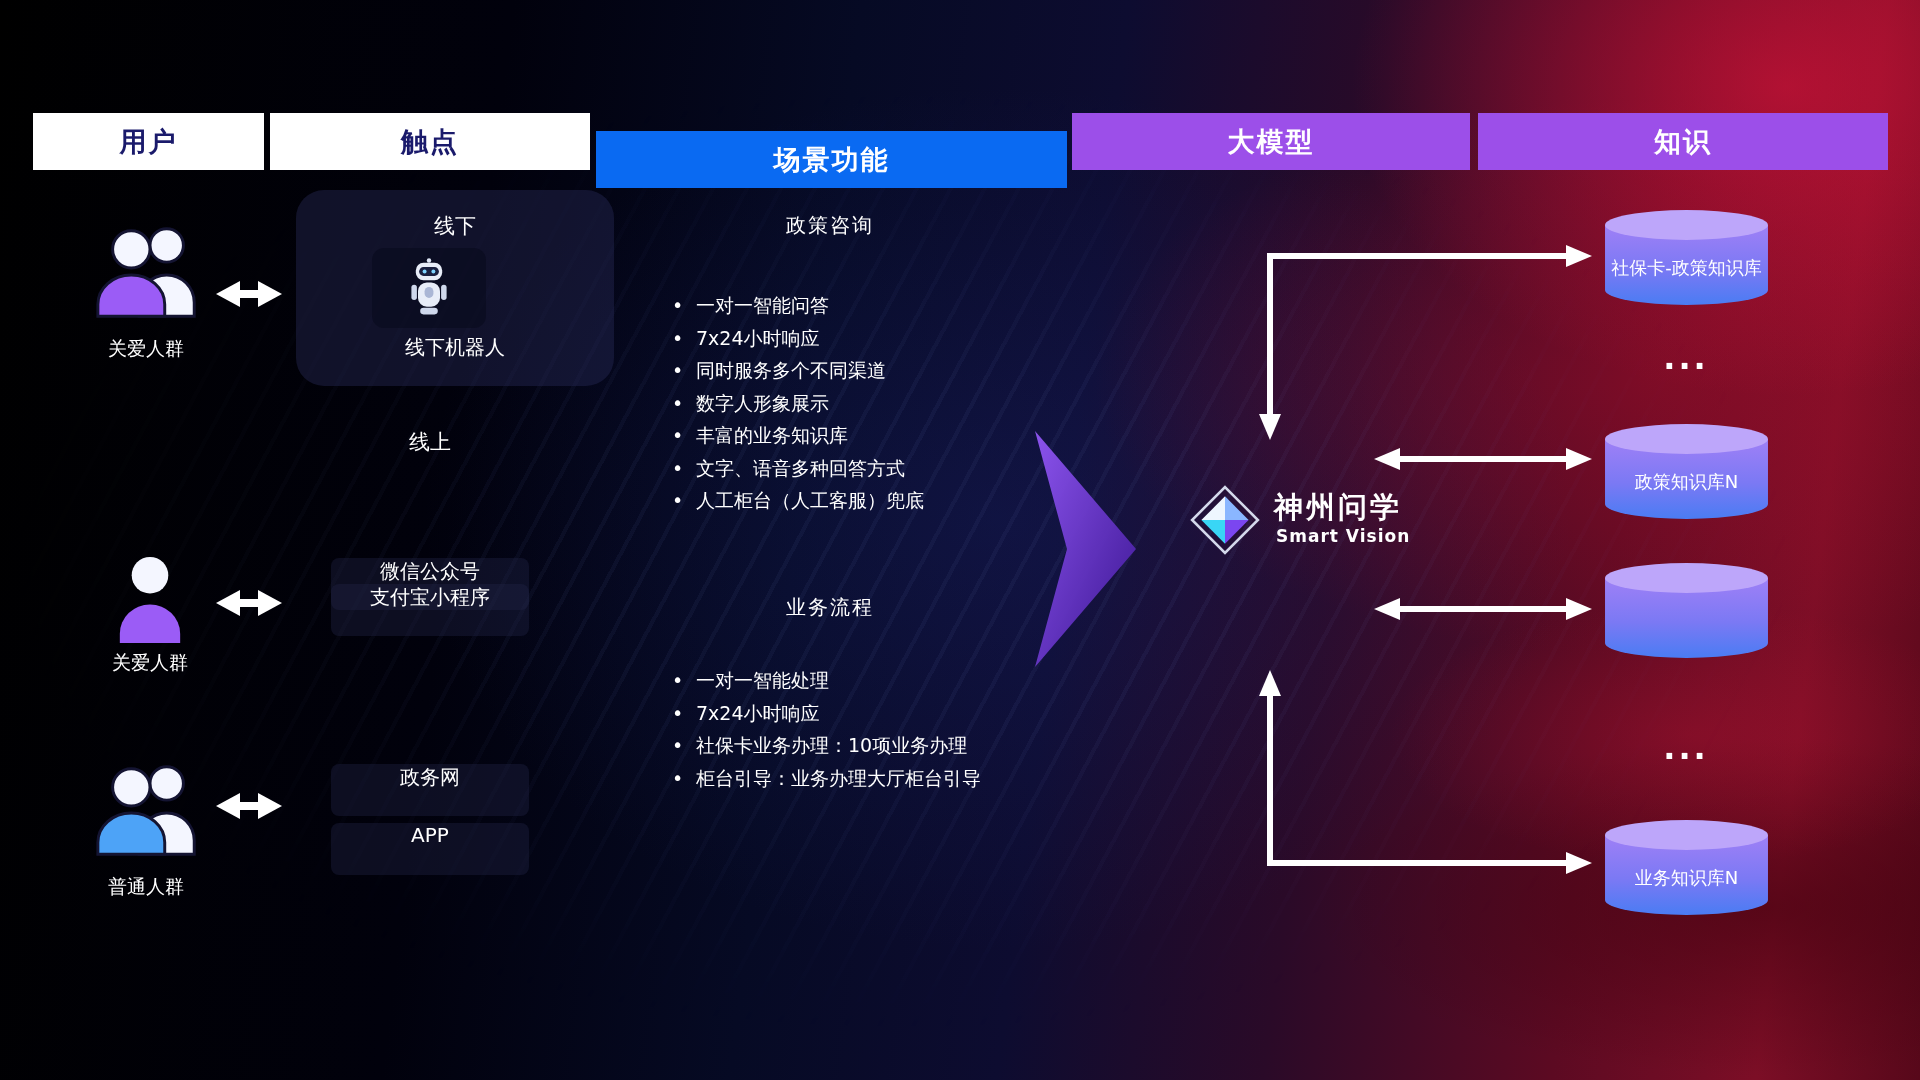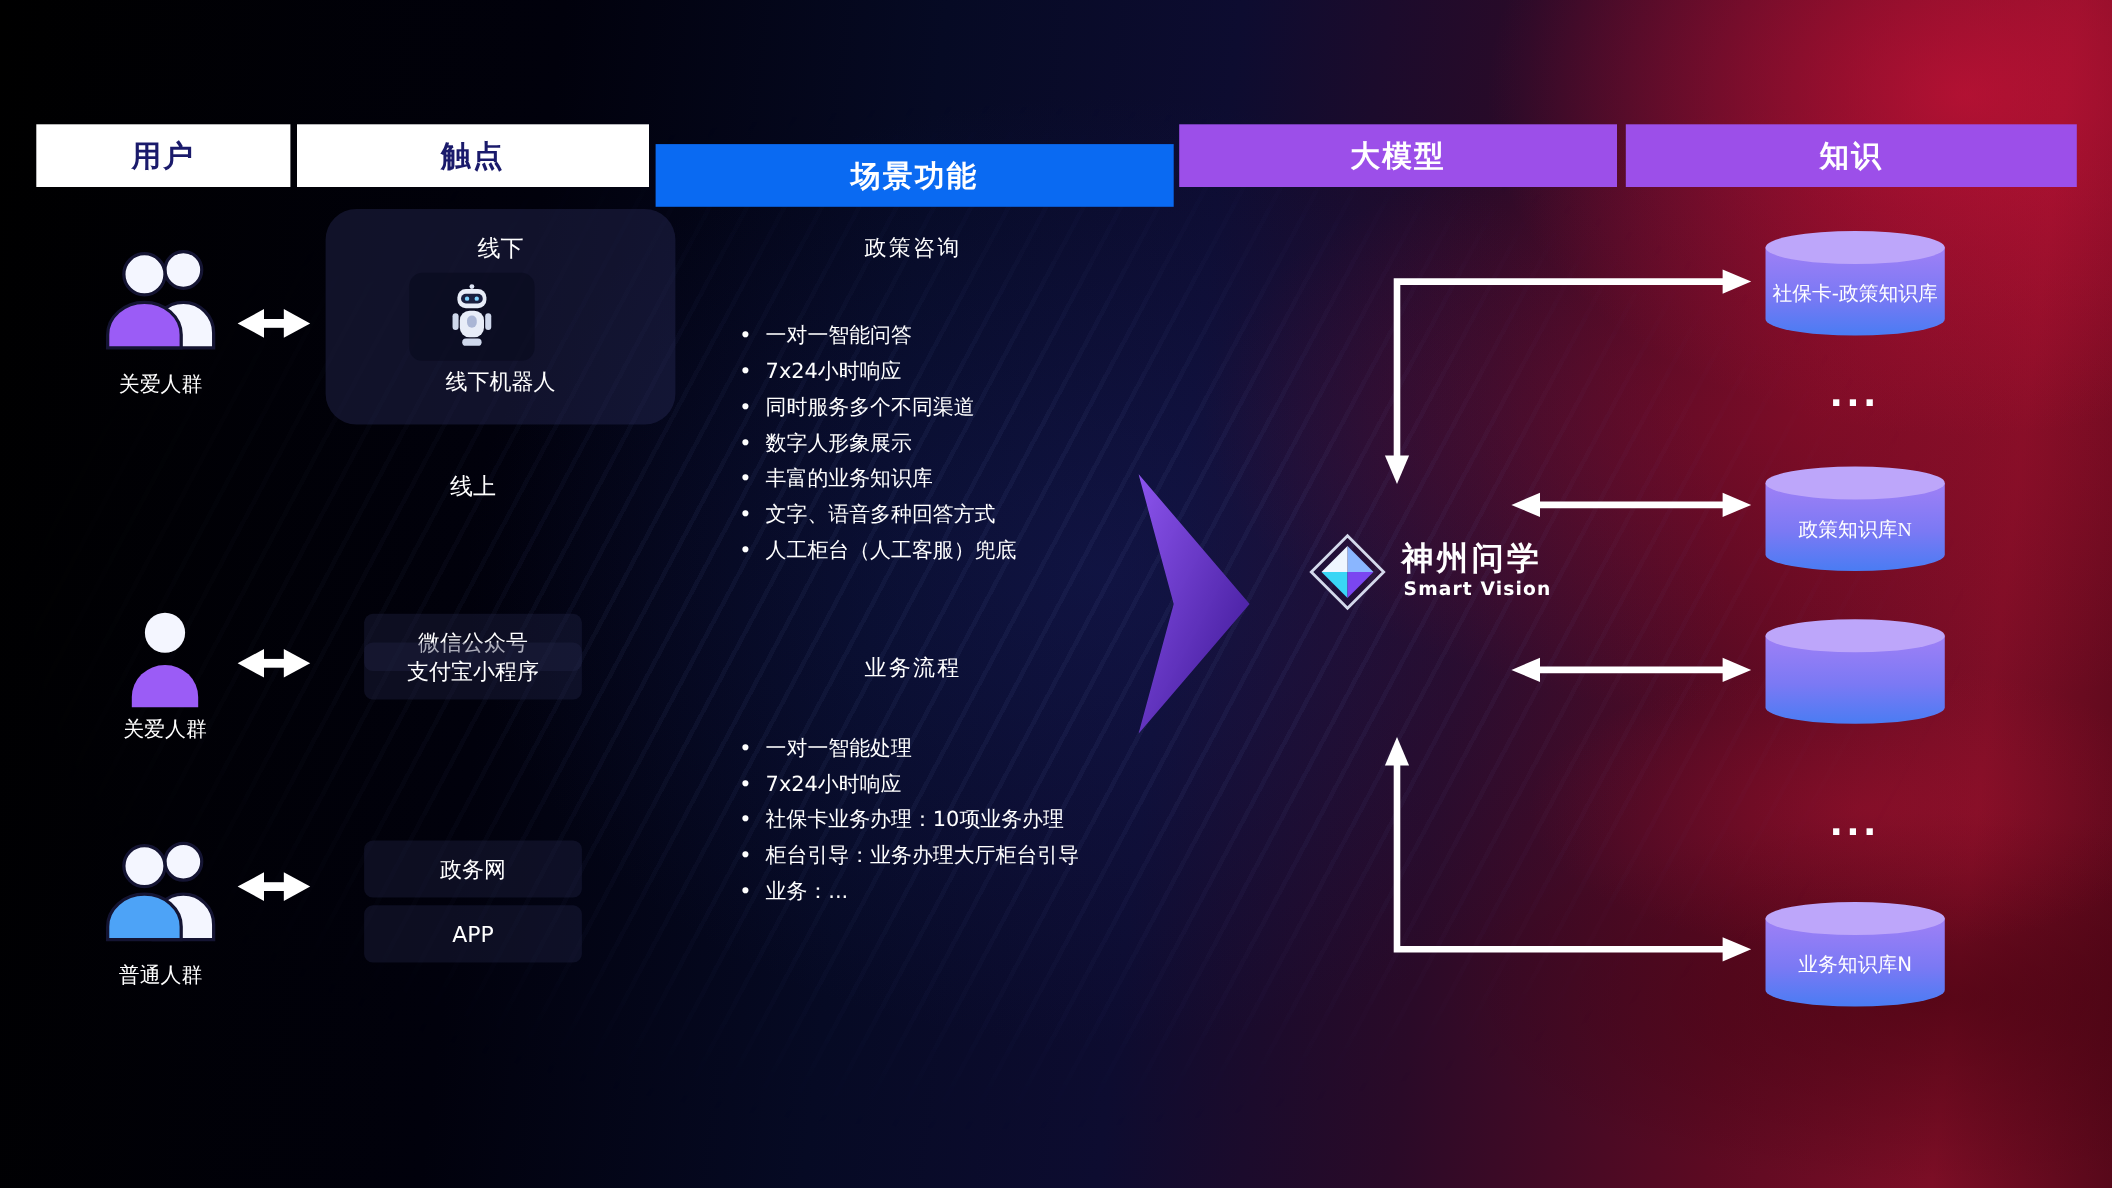--- a/index.html
+++ b/index.html
@@ -56,21 +56,21 @@
     position: absolute; left: 76px; top: 58px; width: 114px; height: 80px;
     background: rgba(8,10,28,0.55); border-radius: 12px;
     display: flex; align-items: center; justify-content: center;
   }
   .offline-robot-label { position: absolute; left: 0; right: 0; top: 144px; text-align: center; font-size: 20px; }
 
   .tp-text { position: absolute; text-align: center; color: #fff; }
   .tp-panel {
     position: absolute; width: 198px; height: 52px; left: 331px;
     background: rgba(34,36,72,0.38); border-radius: 8px;
-    display: flex; align-items: center; justify-content: center;
+    display: flex; justify-content: center;
     font-size: 20px;
   }
 
   
   .scn-title {
     position: absolute; width: 300px; left: 680px; text-align: center;
     font-size: 20px; font-weight: 500; letter-spacing: 2px;
   }
   .bullets { position: absolute; left: 670px; list-style: none; margin: 0; padding: 0; }
   .bullets li {
@@ -205,21 +205,20 @@
     <li>文字、语音多种回答方式</li>
     <li>人工柜台（人工客服）兜底</li>
   </ul>
 
   <div class="scn-title" style="top:594px;">业务流程</div>
   <ul class="bullets" style="top:664px;">
     <li>一对一智能处理</li>
     <li>7x24小时响应</li>
     <li>社保卡业务办理：10项业务办理</li>
     <li>柜台引导：业务办理大厅柜台引导</li>
-    <li>业务：...</li>
   </ul>
 
   <svg class="big-arrow" viewBox="0 0 104 238">
     <polygon points="0,0 101,118 0,236 32,118" fill="url(#arrowGrad)"></polygon>
   </svg>
 
   <svg class="logo-mark" viewBox="0 0 72 72">
     <polygon points="36,4 68,36 36,68 4,36" fill="none" stroke="#e8f0ff" stroke-width="2.5" opacity="0.9"></polygon>
     <polygon points="36,13 59,36 36,36" fill="#8ab6ff"></polygon>
     <polygon points="36,13 13,36 36,36" fill="#eef6ff"></polygon>
@@ -232,21 +231,21 @@
   <div class="cylinder" style="left:1601px; top:208px;">
     <svg viewBox="0 0 170 102" preserveAspectRatio="none">
       <path d="M4 17 v65 a81 15 0 0 0 162 0 v-65 z" fill="url(#cylGrad)"></path>
       <ellipse cx="85" cy="17" rx="81" ry="15" fill="#bda6fa"></ellipse>
     </svg>
     <div class="cyl-label">社保卡-政策知识库</div>
   </div>
 
   <div class="dots" style="left:1606px; top:348px;">...</div>
 
-  <div class="cylinder" style="left:1601px; top:422px;font-family:Liberation Serif, serif;">
+  <div class="cylinder" style="left:1601px; top:422px;">
     <svg viewBox="0 0 170 102" preserveAspectRatio="none">
       <path d="M4 17 v65 a81 15 0 0 0 162 0 v-65 z" fill="url(#cylGrad)"></path>
       <ellipse cx="85" cy="17" rx="81" ry="15" fill="#bda6fa"></ellipse>
     </svg>
     <div class="cyl-label">政策知识库N</div>
   </div>
 
   <div class="cylinder" style="left:1601px; top:561px;">
     <svg viewBox="0 0 170 102" preserveAspectRatio="none">
       <path d="M4 17 v65 a81 15 0 0 0 162 0 v-65 z" fill="url(#cylGrad)"></path>

